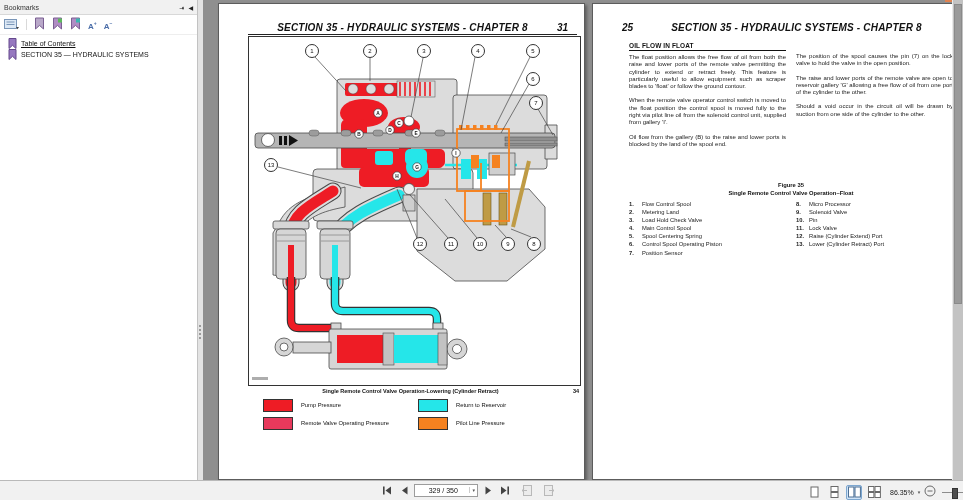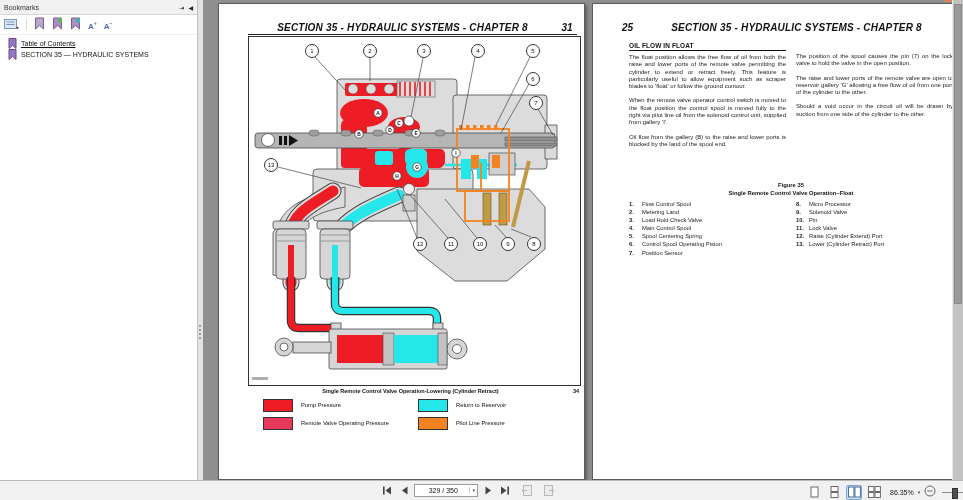--- a/index.html
+++ b/index.html
@@ -26,21 +26,21 @@
                   background:repeating-linear-gradient(#9a9a9a 0 2px,transparent 2px 4px);}
   
   .doc{position:absolute;left:203px;top:0;width:760px;height:480px;background:#8f8f8f;}
   .page{position:absolute;top:3px;height:475px;background:#fff;border:1px solid #5c5c5c;
         box-shadow:2px 2px 3px rgba(0,0,0,.35);}
   .page-left{left:15px;width:365px;}
   .page-right{left:389px;width:361px;}
   .pg-head{position:absolute;top:18px;left:29px;right:7px;display:flex;align-items:baseline;
            font-size:10px;font-weight:bold;font-style:italic;color:#111;}
   .pg-head .title{flex:1;text-align:center;letter-spacing:.2px;}
-  .pg-head .num{width:20px;text-align:center;}
+  .pg-head .num{width:20px;text-align:left;}
   .pg-head .num.left{width:24px;text-align:left;}
   .pg-head-rule{position:absolute;top:30px;left:29px;right:7px;border-top:1px solid #222;}
   
   .fig-frame{position:absolute;left:29px;top:32px;width:331px;height:348px;border:1px solid #333;background:#fff;}
   .fig-frame svg{display:block;width:100%;height:100%;}
   .fig-caption{position:absolute;left:29px;top:384px;width:331px;display:flex;
                font-size:5.5px;font-weight:bold;color:#111;}
   .fig-caption .cap{flex:1;text-align:center;}
   .legend{position:absolute;left:44px;top:394px;display:grid;grid-template-columns:155px 160px;row-gap:4px;}
   .legend-item{display:flex;align-items:center;gap:8px;height:14px;}

